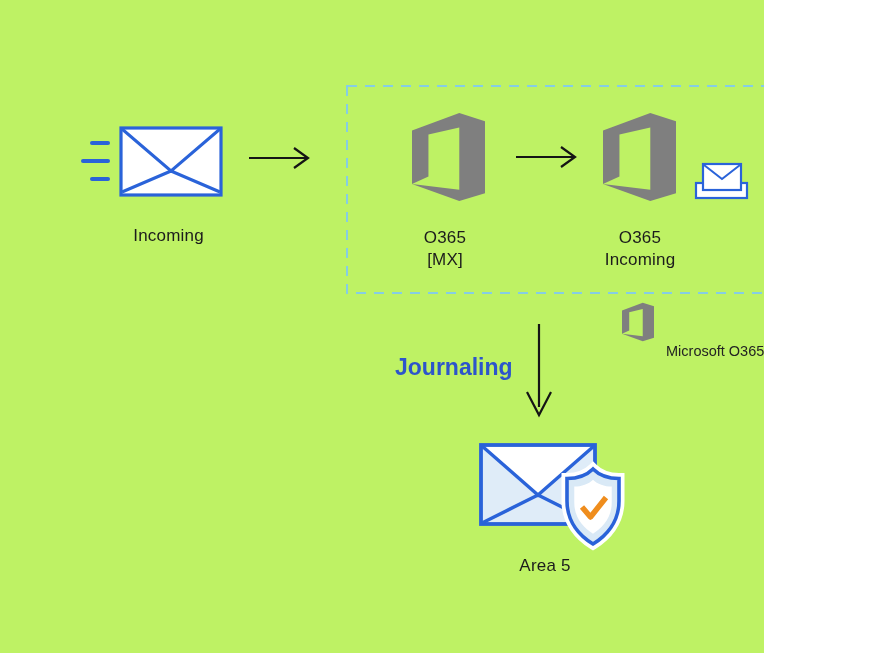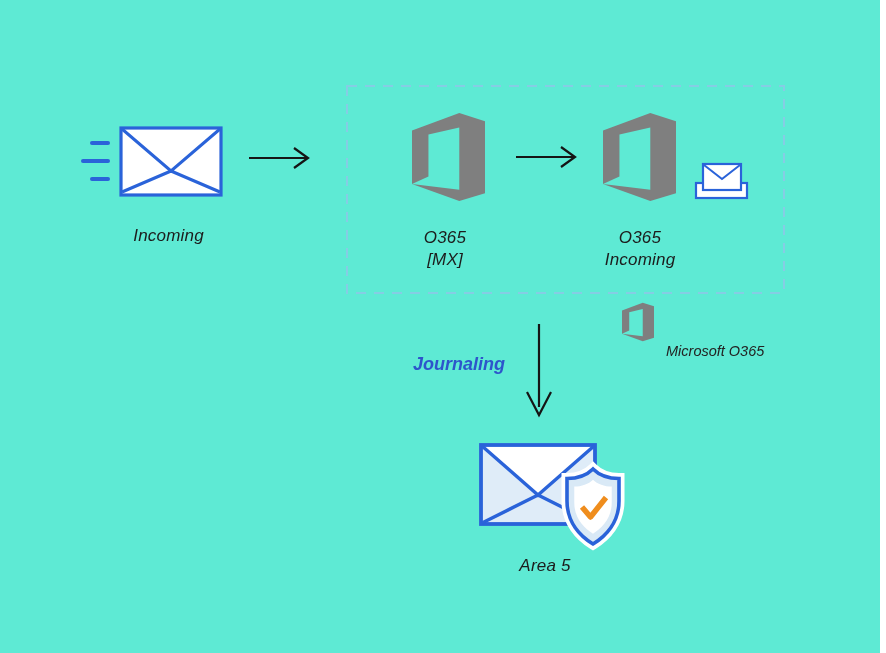--- a/index.html
+++ b/index.html
@@ -1,32 +1,32 @@
 <!DOCTYPE html>
 <html style="--icon-blue: #2a63d9; --pale-blue: #dfecf8; --dashed-border: #85cde4; --logo-gray: #7f7f7f; --journaling-blue: #2d55cb; --check-orange: #ef8d1d; --arrow-black: #151515; --text-black: #1c1c1c;"><head>
 <meta charset="utf-8">
 <style>
   html,body{margin:0;padding:0;background:#fff;}
   .canvas{
-    position:relative;width:880px;height:653px;background:#5eead4;
-    font-family:"Liberation Sans", sans-serif;overflow:hidden;font-style:italic;
+    position:relative;width:764px;height:653px;background:#bef264;
+    font-family:"Liberation Sans", sans-serif;overflow:hidden;
   }
   .abs{position:absolute;}
   .label{
     color:var(--text-black);font-size:17px;line-height:22px;text-align:center;
     letter-spacing:.2px;
   }
   .speed-line{
     position:absolute;height:4px;border-radius:2px;background:var(--icon-blue);
   }
   .legend-text{
     color:#232323;font-size:14.5px;line-height:18px;white-space:nowrap;
   }
   .journaling{
-    color:var(--journaling-blue);font-size:18px;font-weight:600;
+    color:var(--journaling-blue);font-size:23px;font-weight:600;
     text-align:right;white-space:nowrap;
   }
   
   .env-stroke{stroke:var(--icon-blue);fill:none;}
   .env-fill{fill:#ffffff;stroke:var(--icon-blue);}
   .arrow{stroke:var(--arrow-black);fill:none;stroke-width:2.2;}
   .dashed-rect{fill:none;stroke:var(--dashed-border);stroke-width:2;stroke-dasharray:10 8;}
   .o365{fill:var(--logo-gray);fill-rule:evenodd;}
   .pale{fill:var(--pale-blue);}
   .check{stroke:var(--check-orange);stroke-width:5.5;fill:none;stroke-linejoin:round;}

